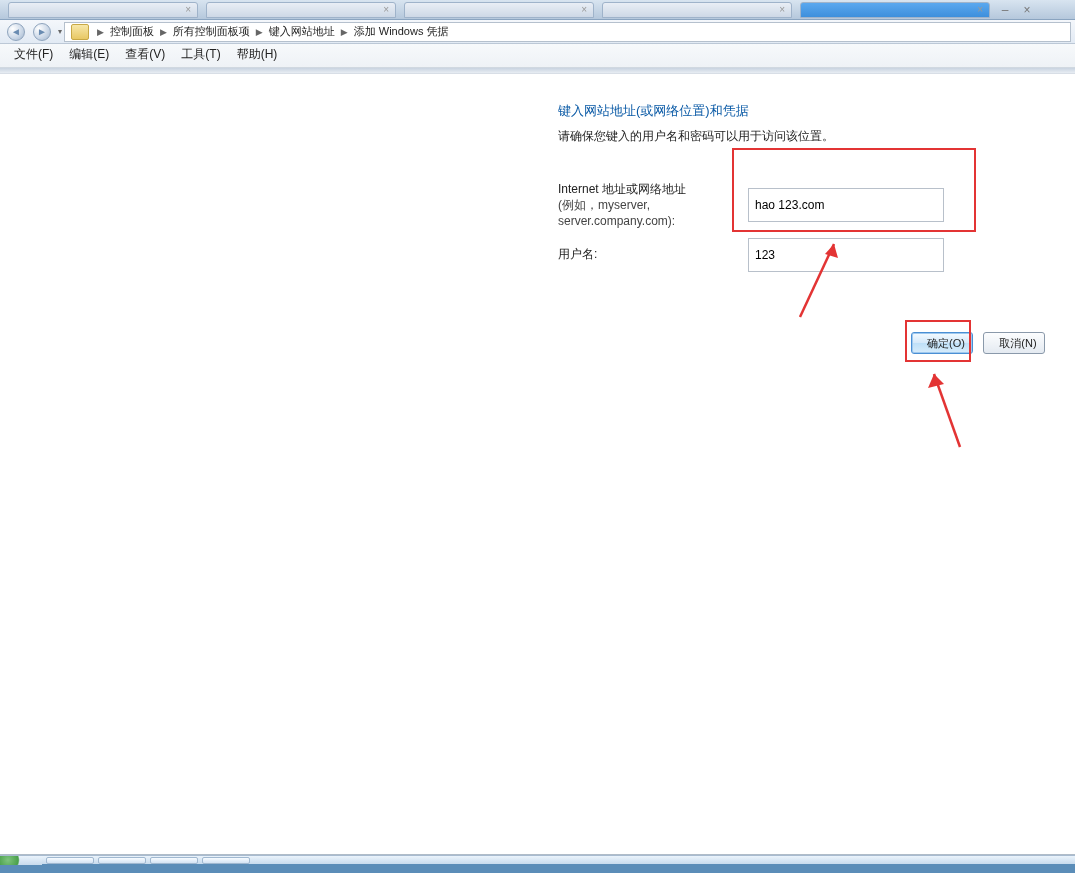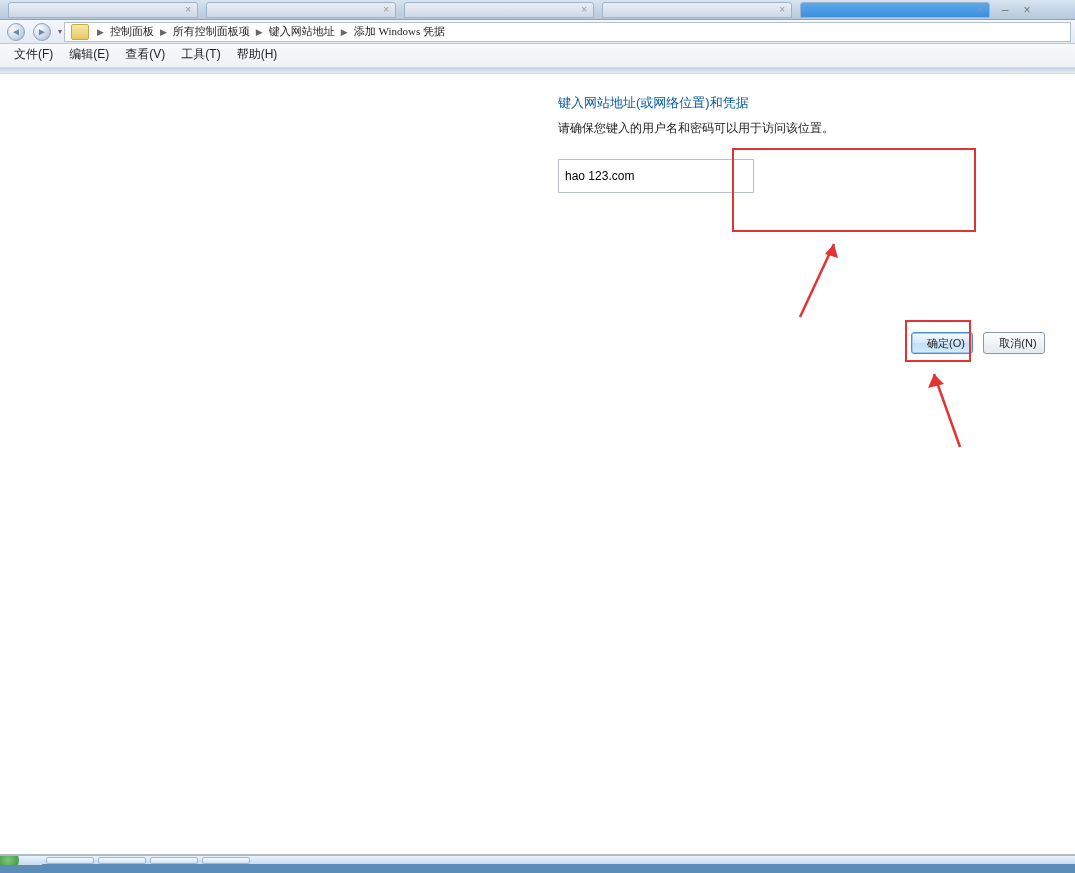--- a/index.html
+++ b/index.html
@@ -92,21 +92,21 @@
       align-items: center;
       flex: 1;
       background: #fff;
       border: 1px solid #b5c0cd;
       height: 20px;
       padding: 0 2px;
       font-size: 11px;
       color: #222;
     }
     .bc-sep { color: #666; margin: 0 4px; font-size: 9px; }
-    .bc-item { padding: 0 2px; font-family: Liberation Serif, serif; }
+    .bc-item { padding: 0 2px; }
     
     
     .menu-bar {
       height: 24px;
       background: linear-gradient(to bottom, #f7f9fb, #eef2f6);
       border-bottom: 1px solid #d0d8e0;
       display: flex;
       padding: 0 6px;
     }
     .menu-item {
@@ -124,32 +124,32 @@
     
     
     .content {
       background: #fff;
       height: 790px;
       position: relative;
     }
     .content-inner {
       position: absolute;
       left: 558px;
-      top: 20px;
+      top: 28px;
       width: 490px;
     }
     .page-title {
       color: #0a5aa6;
       font-size: 13px;
       margin-bottom: 8px;
     }
     .page-desc {
       font-size: 12px;
       color: #222;
-      margin-bottom: 22px;
+      margin-bottom: 36px;
     }
     .form-row { display: flex; align-items: center; margin-bottom: 8px; }
     .form-label { width: 190px; font-size: 12px; color: #222; line-height: 1.35; }
     .form-label .sublabel { display: block; color: #444; }
     .form-input {
       width: 196px;
       height: 20px;
       border: 1px solid #b8c0ca;
       padding: 16px 6px;
       font-size: 12px;
@@ -276,23 +276,31 @@
   <div class="menu-item">帮助(H)</div>
 </div>
 <div class="divider-bar"></div>
 
 <div class="content">
   <div class="content-inner">
     <div class="page-title">键入网站地址(或网络位置)和凭据</div>
     <div class="page-desc">请确保您键入的用户名和密码可以用于访问该位置。</div>
 
     <div class="form-row">
+      <div class="form-label">
+        <span>Internet 地址或网络地址</span>
+        <span class="sublabel">(例如，myserver, server.company.com):</span>
+      </div>
       <input class="form-input" value="hao 123.com" style="">
     </div>
 
+    <div class="form-row">
+      <div class="form-label">用户名:</div>
+      <input class="form-input" value="123" style="">
+    </div>
 
   </div>
 
   <div class="red-box" style="left:732px; top:74px; width:244px; height:84px;"></div>
 
   <svg class="red-arrow" style="left:790px; top:158px; width:60px; height:90px;" viewBox="0 0 60 90">
     <line x1="10" y1="85" x2="44" y2="12" stroke="#e33434" stroke-width="2.5"></line>
     <polygon points="44,12 35,22 48,26" fill="#e33434"></polygon>
   </svg>
 

